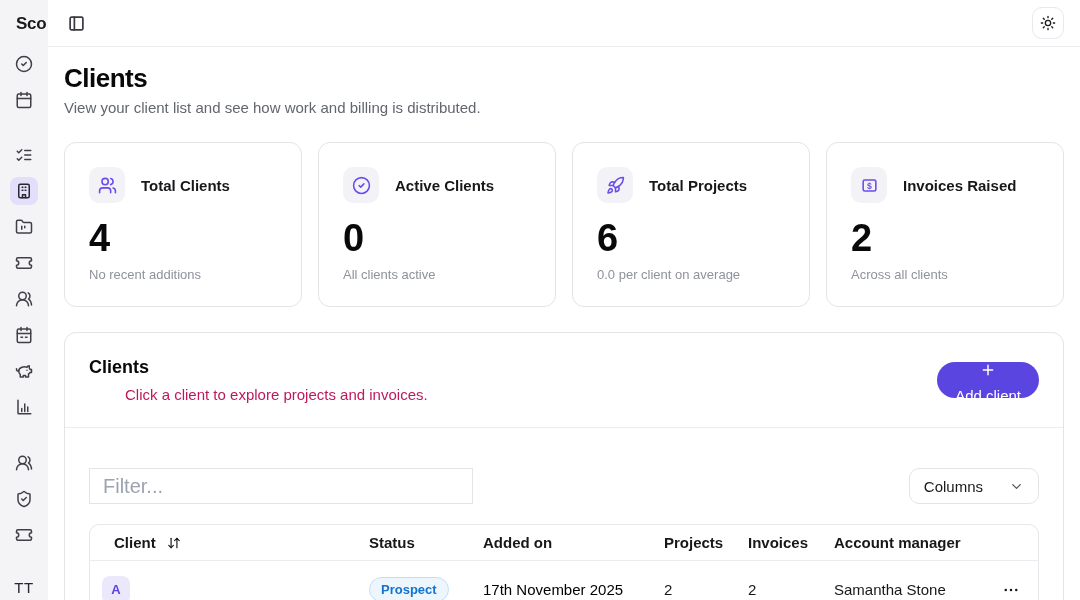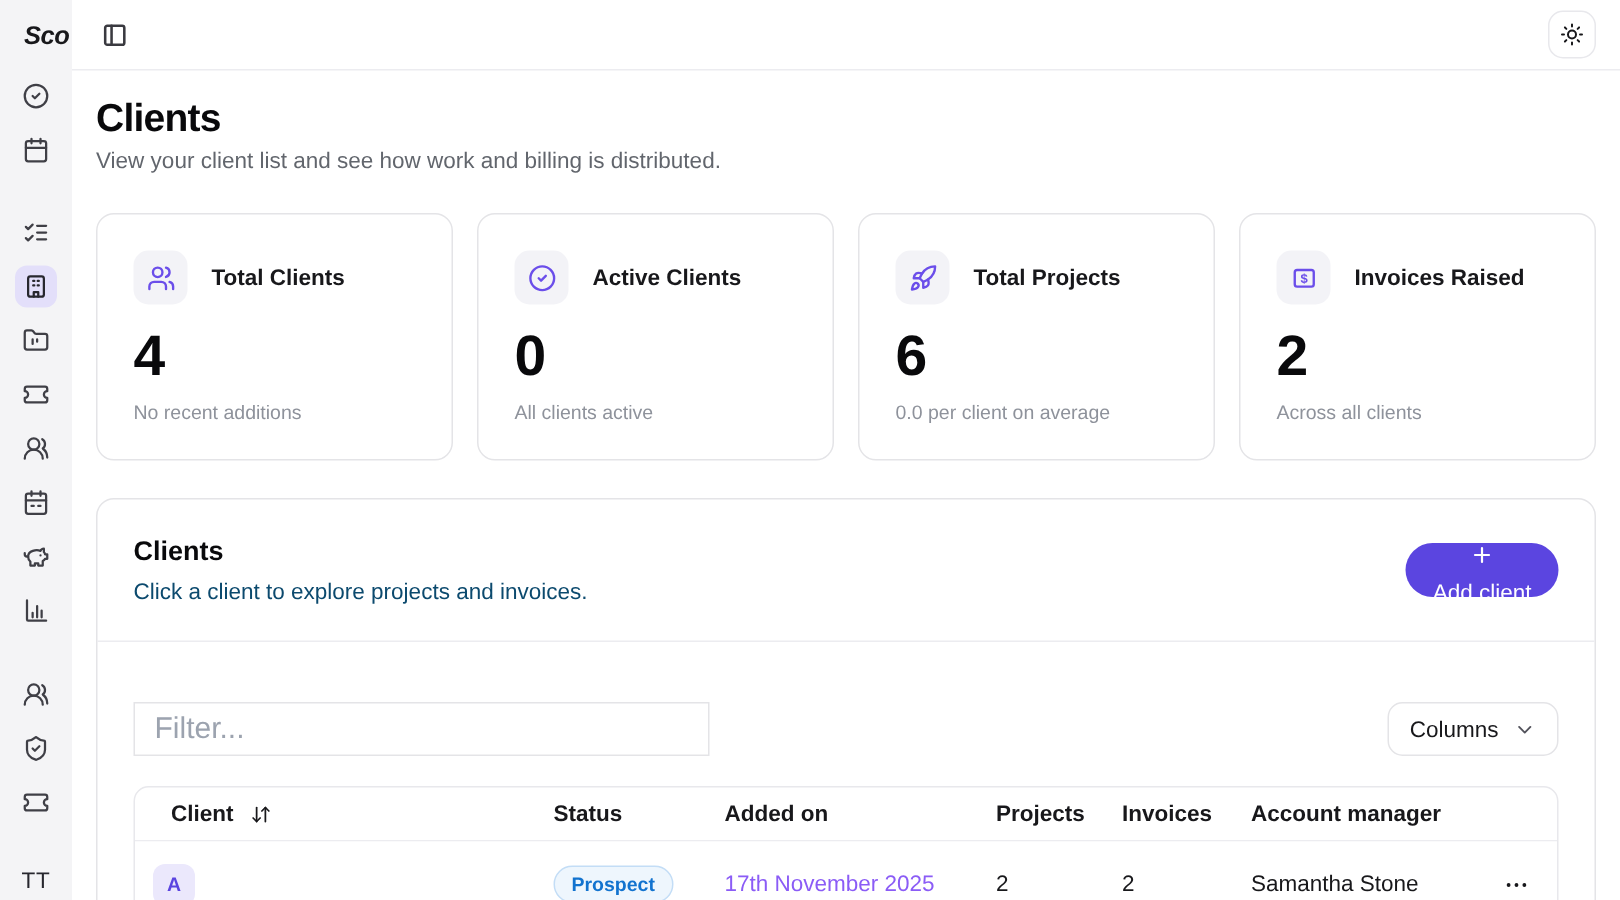--- a/index.html
+++ b/index.html
@@ -14,21 +14,21 @@
 
   
   .sidebar {
     width: 48px; flex-shrink: 0; height: 600px;
     background: #f4f4f6;
     display: flex; flex-direction: column; align-items: center;
   }
   .logo {
     height: 47px; width: 100%; display: flex; align-items: center;
     padding-left: 16px; font-size: 17px; font-weight: 700; color: #18181b;
-    overflow: hidden; white-space: nowrap; letter-spacing: -0.3px; font-style: italic;
+    overflow: hidden; white-space: nowrap; letter-spacing: -0.3px;
   }
   .nav-group { display: flex; flex-direction: column; gap: 8px; align-items: center; }
   .g1 { margin-top: 3px; }
   .g2 { margin-top: 27px; }
   .g3 { margin-top: 28px; }
   .nav-btn {
     width: 28px; height: 28px; border-radius: 8px;
     display: flex; align-items: center; justify-content: center;
     color: #3f3f46; background: transparent; border: none; cursor: pointer;
   }
@@ -70,40 +70,40 @@
   .stat-value { margin-top: 16px; font-size: 38px; font-weight: 700; color: #09090b; line-height: 1; }
   .stat-note { margin-top: 10px; font-size: 13px; color: #8e929b; }
 
   
   .panel { margin-top: 25px; border: 1px solid #e4e4e7; border-radius: 12px; background: #fff; }
   .panel-head {
     padding: 24px; display: flex; justify-content: space-between; align-items: center;
     border-bottom: 1px solid #ececf0;
   }
   .panel-title { font-size: 18px; font-weight: 700; color: #09090b; }
-  .panel-sub { margin-top: 8px; font-size: 15px; color: #0c4a6e; }
+  .panel-sub { margin-top: 8px; font-size: 15px; color: #be185d; margin-left: 36px; }
   .add-btn {
     height: 36px; padding: 0 18px; border: none; border-radius: 18px;
     background: #5b45e0; color: #fff; font-size: 15px; font-weight: 500;
     font-family: "Liberation Sans", sans-serif;
     display: flex; align-items: center; gap: 9px; cursor: pointer; flex-direction: column;
   }
   .panel-body { padding: 40px 24px 24px; }
   .toolbar { display: flex; justify-content: space-between; align-items: center; }
   .filter-input {
     width: 384px; height: 36px; border: 1px solid #e4e4e7; border-radius: 0;
     padding: 0 13px; font-size: 20px; color: #18181b; background: #fff; outline: none;
     font-family: "Liberation Sans", sans-serif;
   }
   .filter-input::placeholder { color: #9ca3af; }
   .columns-btn {
     height: 36px; padding: 0 14px; border: 1px solid #e4e4e7; border-radius: 10px;
     background: #fff; color: #18181b; font-size: 15px; font-weight: 500;
     font-family: "Liberation Sans", sans-serif;
-    display: flex; align-items: center; gap: 10px; cursor: pointer;
+    display: flex; align-items: center; gap: 26px; cursor: pointer;
   }
   .columns-btn .chev { color: #52525b; }
 
   
   .table-wrap { margin-top: 20px; border: 1px solid #e8e8ec; border-radius: 10px; overflow: hidden; }
   .trow {
     display: grid;
     grid-template-columns: 255px 114px 181px 84px 86px 1fr 60px;
     align-items: center;
   }
@@ -117,21 +117,21 @@
     width: 28px; height: 28px; border-radius: 8px; background: #ebe8fc; color: #5b45e0;
     font-size: 13px; font-weight: 700; display: flex; align-items: center; justify-content: center;
     flex-shrink: 0;
   }
   .client-name { font-size: 15px; font-weight: 700; color: #18181b; margin-top: 40px; }
   .badge {
     display: inline-block; padding: 4px 11px; border-radius: 999px;
     background: #eef6fd; border: 1px solid #c3ddf6; color: #1273cf;
     font-size: 13px; font-weight: 700;
   }
-  .td-date { color: #8b5cf6; }
+  .td-date { color: #000000; }
   .dots-btn { border: none; background: none; color: #18181b; cursor: pointer; padding: 4px; justify-self: start; margin-left: 20px; }
 </style>
 </head>
 <body>
 
 <aside class="sidebar">
   <div class="logo">Sco</div>
 
   <div class="nav-group g1">
     <button class="nav-btn">

